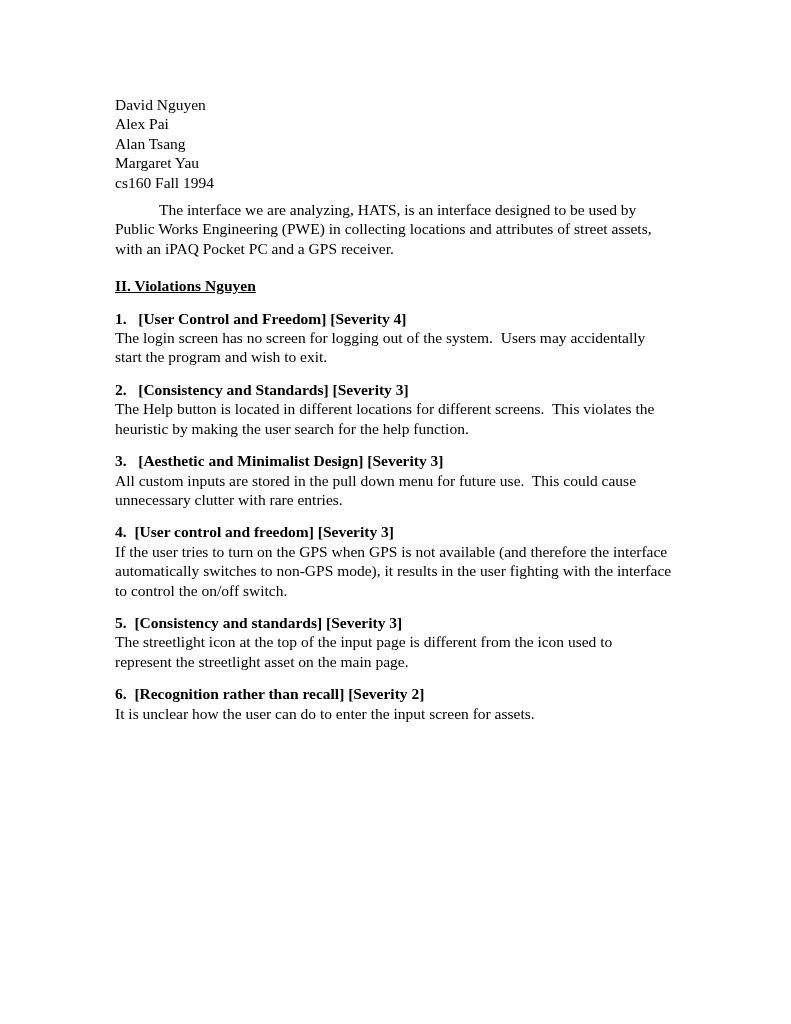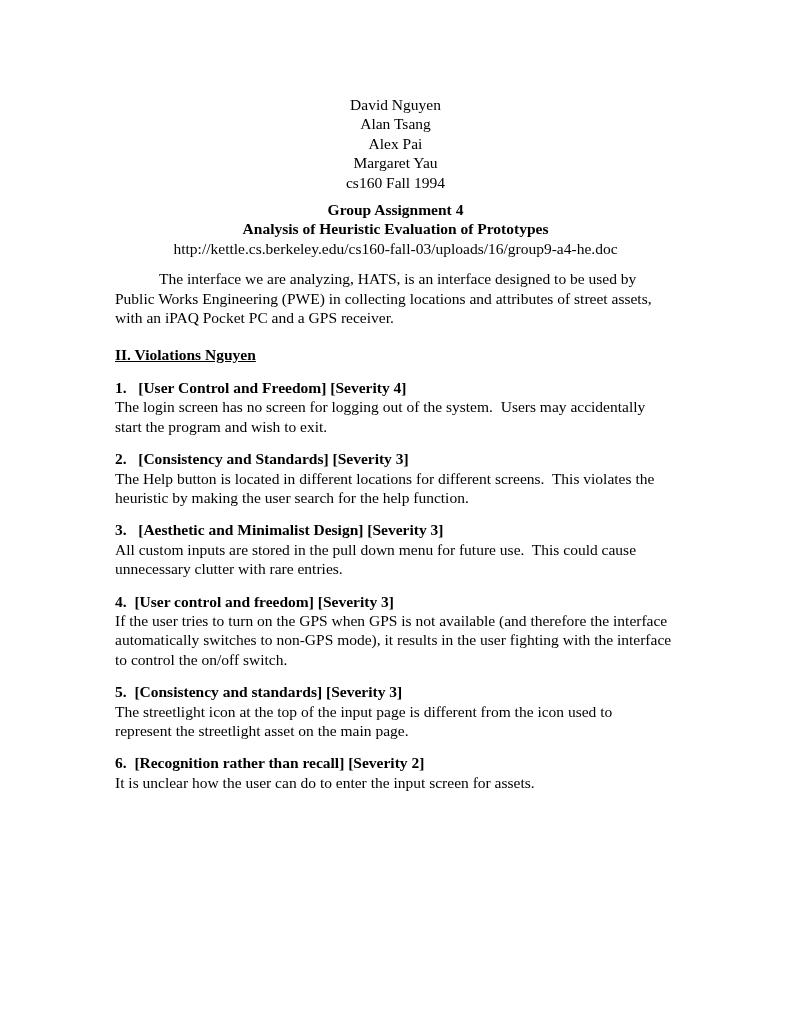--- a/index.html
+++ b/index.html
@@ -14,21 +14,21 @@
     line-height: 19.4px;
     overflow: hidden;
   }
   .content {
     position: absolute;
     left: 115px;
     top: 95px;
     width: 580px;
   }
   .author-block {
-    text-align: center;
+    text-align: left;
     padding-right: 19px;
     margin-bottom: 8px;
   }
   .title-block {
     text-align: center;
     padding-right: 19px;
     margin-bottom: 11px;
   }
   .bold { font-weight: bold; }
   .section-heading {
@@ -51,31 +51,26 @@
   }
 </style>
 </head>
 <body>
 
 <div class="page">
   <div class="content">
 
     <div class="author-block">
       <div>David Nguyen</div>
+      <div>Alex Pai</div>
       <div>Alan Tsang</div>
-      <div>Alex Pai</div>
       <div>Margaret Yau</div>
       <div>cs160 Fall 1994</div>
     </div>
 
-    <div class="title-block">
-      <div class="bold">Group Assignment 4</div>
-      <div class="bold">Analysis of Heuristic Evaluation of Prototypes</div>
-      <div>http://kettle.cs.berkeley.edu/cs160-fall-03/uploads/16/group9-a4-he.doc</div>
-    </div>
 
 
     <div class="para problem-para">The interface we are analyzing, HATS, is an interface designed to be used by
 Public Works Engineering (PWE) in collecting locations and attributes of street assets,
 with an iPAQ Pocket PC and a GPS receiver.</div>
 
     <div class="section-heading heading-violations">
       <span class="u">II. Violations Nguyen</span>
     </div>
 

